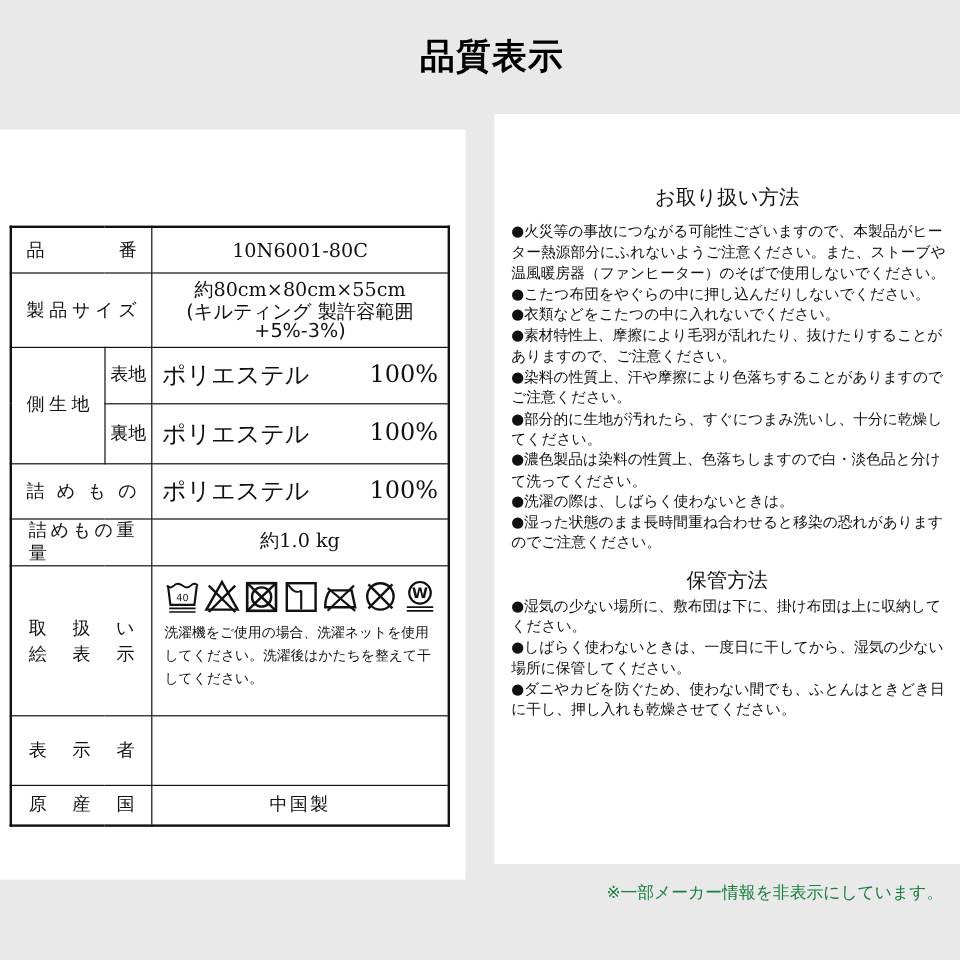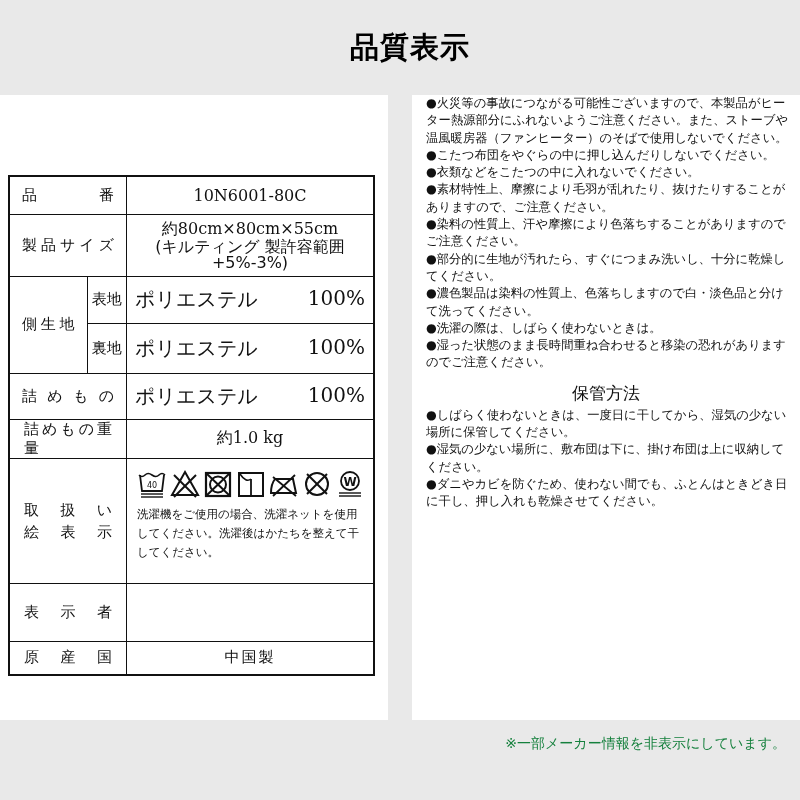--- a/index.html
+++ b/index.html
@@ -12,21 +12,21 @@
     }
     .page-title {
       position: absolute; left: 10px; top: 0; width: 800px; height: 95px;
       display: flex; align-items: center; justify-content: center;
       font-family: "DejaVu Sans", "Liberation Sans", sans-serif;
       font-weight: bold; font-size: 29px; letter-spacing: 1px; color: #000;
     }
     .panel {
       position: absolute; top: 95px; height: 625px; background: #fff;
     }
-    .panel-left { left: 0; width: 388px; }
+    .panel-left { left: 0; width: 388px; margin-top: 13px; }
     .panel-right { left: 412px; width: 388px; }
 
     
     .label-table {
       position: absolute; left: 8px; top: 80px; width: 367px;
       border: 2px solid #111; border-collapse: collapse;
     }
     .label-table td {
       border: 1.5px solid #111; vertical-align: middle;
       font-size: 15px; color: #111;
@@ -170,33 +170,34 @@
     </tr>
     <tr style="height:34px">
       <td class="lbl" colspan="2" style="padding:0 14px">原産国</td>
       <td class="val origin-val">中国製</td>
     </tr>
   </tbody>
     </table>
 </div>
 
 <div class="panel panel-right">
+  <div class="section-title" style="margin-top:58px; margin-bottom:9px">お取り扱い方法</div>
   <div class="care-list">
     <p><span class="bullet">●</span><span>火災等の事故につながる可能性ございますので、本製品がヒーター熱源部分にふれないようご注意ください。また、ストーブや温風暖房器（ファンヒーター）のそばで使用しないでください。</span></p>
     <p><span class="bullet">●</span><span>こたつ布団をやぐらの中に押し込んだりしないでください。</span></p>
     <p><span class="bullet">●</span><span>衣類などをこたつの中に入れないでください。</span></p>
     <p><span class="bullet">●</span><span>素材特性上、摩擦により毛羽が乱れたり、抜けたりすることがありますので、ご注意ください。</span></p>
     <p><span class="bullet">●</span><span>染料の性質上、汗や摩擦により色落ちすることがありますのでご注意ください。</span></p>
     <p><span class="bullet">●</span><span>部分的に生地が汚れたら、すぐにつまみ洗いし、十分に乾燥してください。</span></p>
     <p><span class="bullet">●</span><span>濃色製品は染料の性質上、色落ちしますので白・淡色品と分けて洗ってください。</span></p>
     <p><span class="bullet">●</span><span>洗濯の際は、しばらく使わないときは。</span></p>
     <p><span class="bullet">●</span><span>湿った状態のまま長時間重ね合わせると移染の恐れがありますのでご注意ください。</span></p>
   </div>
 
   <div class="section-title" style="margin-top:10px; margin-bottom:2px">保管方法</div>
   <div class="care-list">
+    <p><span class="bullet">●</span><span>湿気の少ない場所に、敷布団は下に、掛け布団は上に収納してください。</span></p>
     <p><span class="bullet">●</span><span>しばらく使わないときは、一度日に干してから、湿気の少ない場所に保管してください。</span></p>
-    <p><span class="bullet">●</span><span>湿気の少ない場所に、敷布団は下に、掛け布団は上に収納してください。</span></p>
     <p><span class="bullet">●</span><span>ダニやカビを防ぐため、使わない間でも、ふとんはときどき日に干し、押し入れも乾燥させてください。</span></p>
   </div>
 </div>
 
 <div class="footnote">※一部メーカー情報を非表示にしています。</div>
 
 </body></html>

